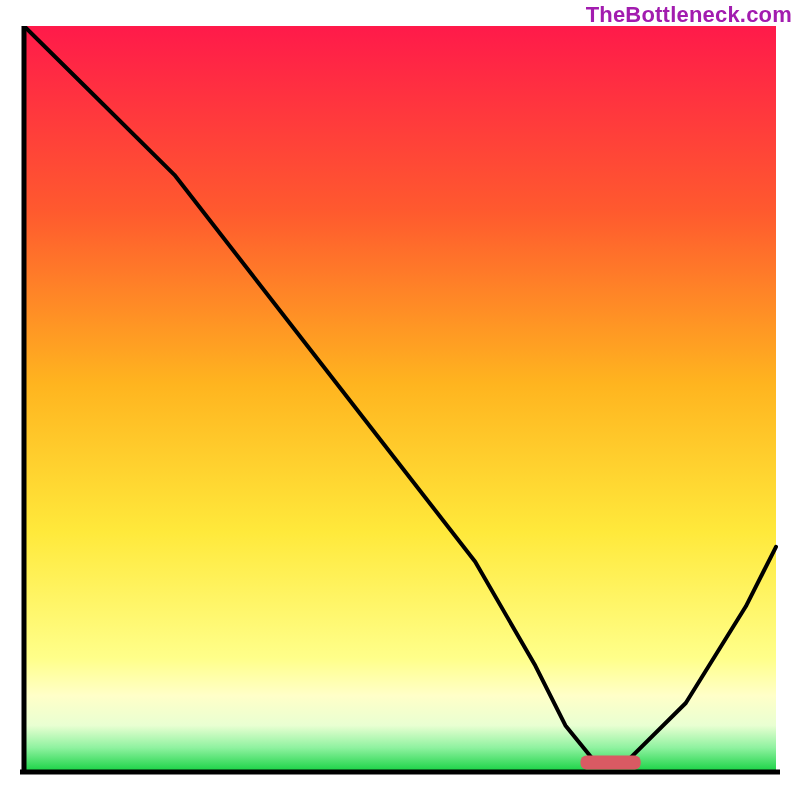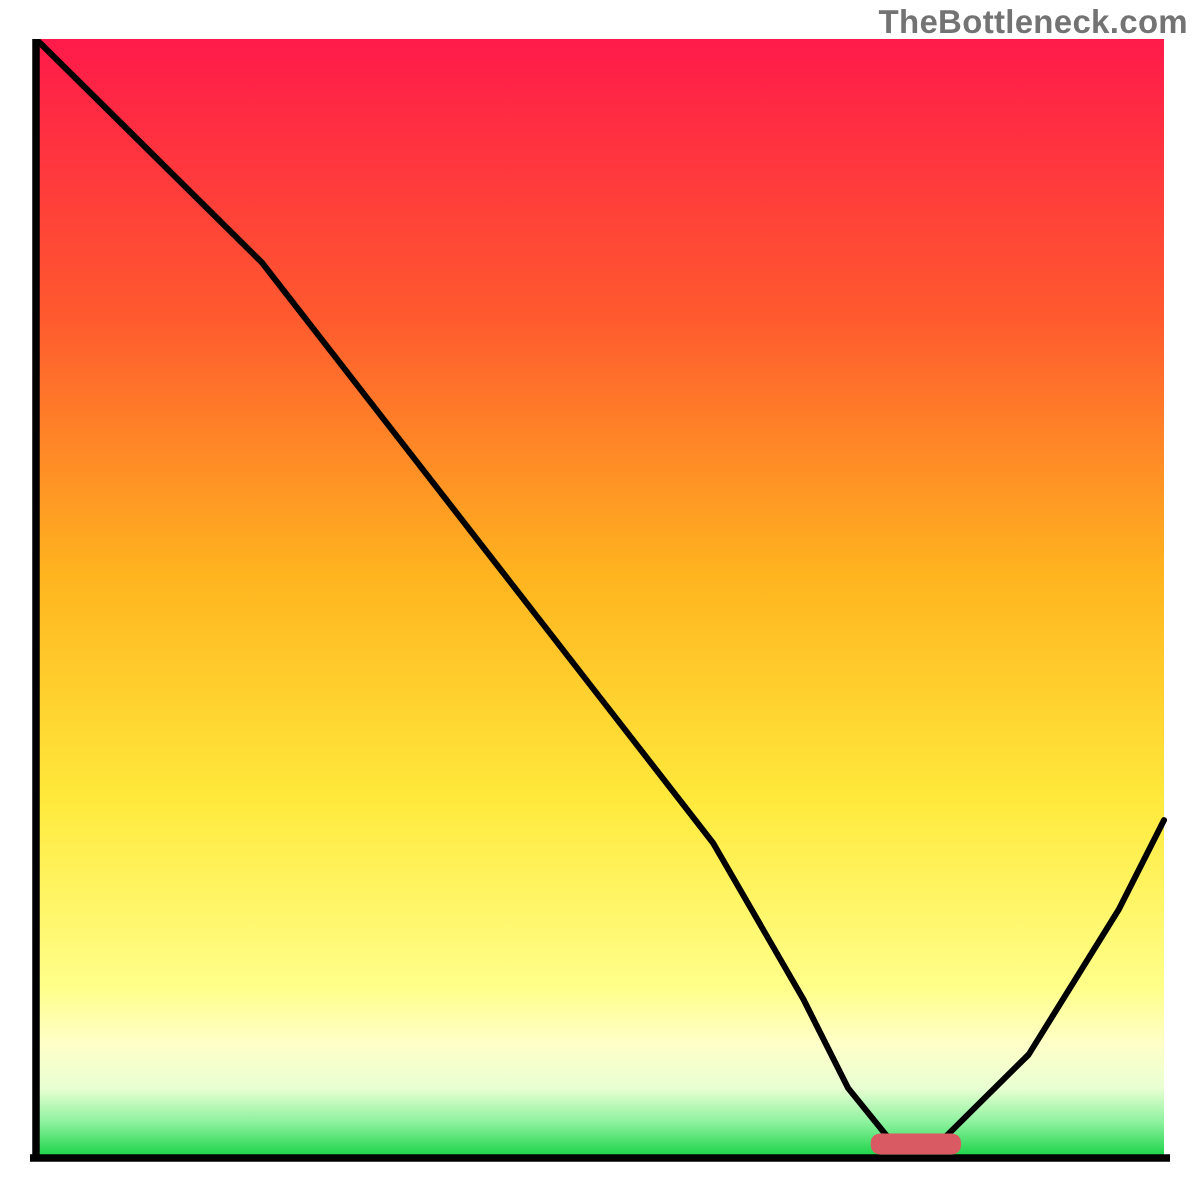--- a/index.html
+++ b/index.html
@@ -15,21 +15,21 @@
     position: relative;
     width: 800px;
     height: 800px;
   }
   .watermark {
     position: absolute;
     top: 2px;
     right: 8px;
     font-size: 22px;
     font-weight: 600;
-    color: #737373;
+    color: #a21caf;
     letter-spacing: 0.2px;
     z-index: 10;
   }
   .plot {
     position: absolute;
     left: 20px;
     top: 26px;
     width: 760px;
     height: 752px;
   }

